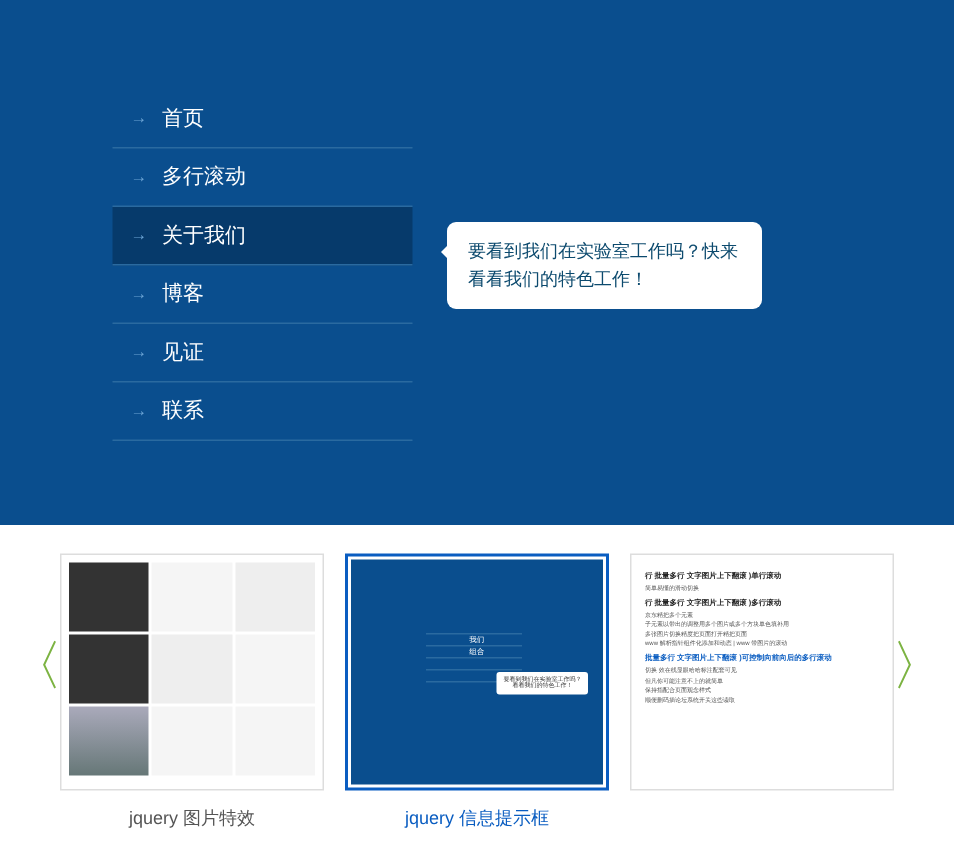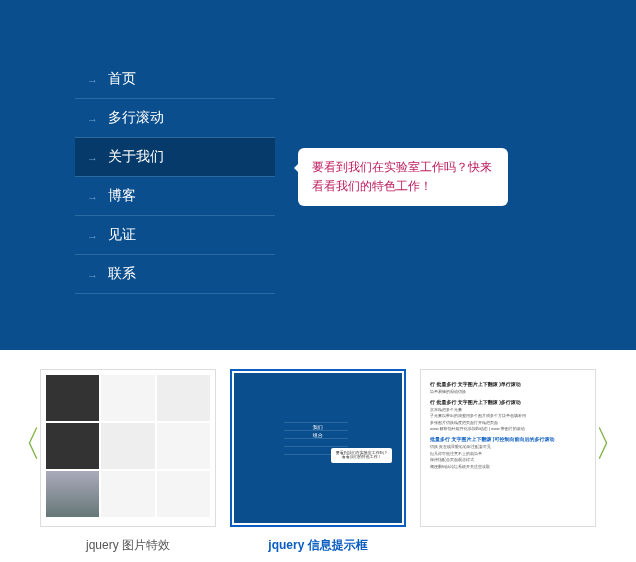--- a/index.html
+++ b/index.html
@@ -5,34 +5,34 @@
 * { margin: 0; padding: 0; box-sizing: border-box; }
 body { font-family: "Microsoft YaHei", Arial, sans-serif; background: #fff; width: 636px; height: 562px; overflow: hidden; }
 
 .main-panel { background: #0a4e8e; width: 636px; height: 350px; position: relative; padding-top: 60px; }
 
 .menu { width: 200px; margin-left: 75px; }
 .menu-item { border-bottom: 1px solid #2a6aa0; padding: 10px 12px; display: flex; align-items: center; cursor: pointer; color: #fff; font-size: 14px; }
 .menu-item.active { background: #063a6b; }
 .menu-arrow { color: #6ba3d4; font-size: 11px; margin-right: 10px; }
 
-.tooltip { position: absolute; left: 298px; top: 148px; background: #fff; border-radius: 6px; padding: 10px 14px; width: 210px; font-size: 12px; color: #be185d; line-height: 1.6; }
+.tooltip { position: absolute; left: 298px; top: 148px; background: #fff; border-radius: 6px; padding: 10px 14px; width: 210px; font-size: 12px; color: #0c4a6e; line-height: 1.6; }
 .tooltip::before { content: ""; position: absolute; left: -10px; top: 14px; border: 6px solid transparent; border-right-color: #fff; }
 
 .carousel { display: flex; align-items: center; justify-content: center; padding: 10px 0 0; position: relative; height: 212px; }
 .nav-arrow { font-size: 36px; color: #7cb342; cursor: pointer; padding: 0 4px; user-select: none; font-weight: 200; position: absolute; top: 70px; }
 .nav-left { left: 2px; }
 .nav-right { right: 2px; }
 
 .thumbs { display: flex; gap: 14px; }
 .thumb-card { width: 176px; text-align: center; }
 .thumb-img { width: 176px; height: 158px; border: 1px solid #ddd; padding: 3px; background: #fff; display: flex; flex-direction: column; position: relative; overflow: hidden; }
 .thumb-card.active .thumb-img { border: 2px solid #0a5dc1; padding: 2px; }
 .thumb-label { font-size: 12px; margin-top: 10px; color: #555; }
-.thumb-card.active .thumb-label { color: #0a5dc1; font-weight: bold; }
+.thumb-card.active .thumb-label { color: #0a5dc1; font-weight: normal; }
 
 
 .t1 { display: grid; grid-template-columns: 1fr 1fr 1fr; gap: 2px; padding: 2px; }
 .t1 > div { background: #eee; height: 46px; }
 .t1 .dark { background: #333; }
 .t1 .photo { background: linear-gradient(#aab, #677); }
 .t1 .light { background: #f5f5f5; }
 
 .t2 { background: #0a4e8e; width: 100%; height: 100%; position: relative; }
 .t2-menu { position: absolute; left: 30%; top: 28%; width: 38%; }

